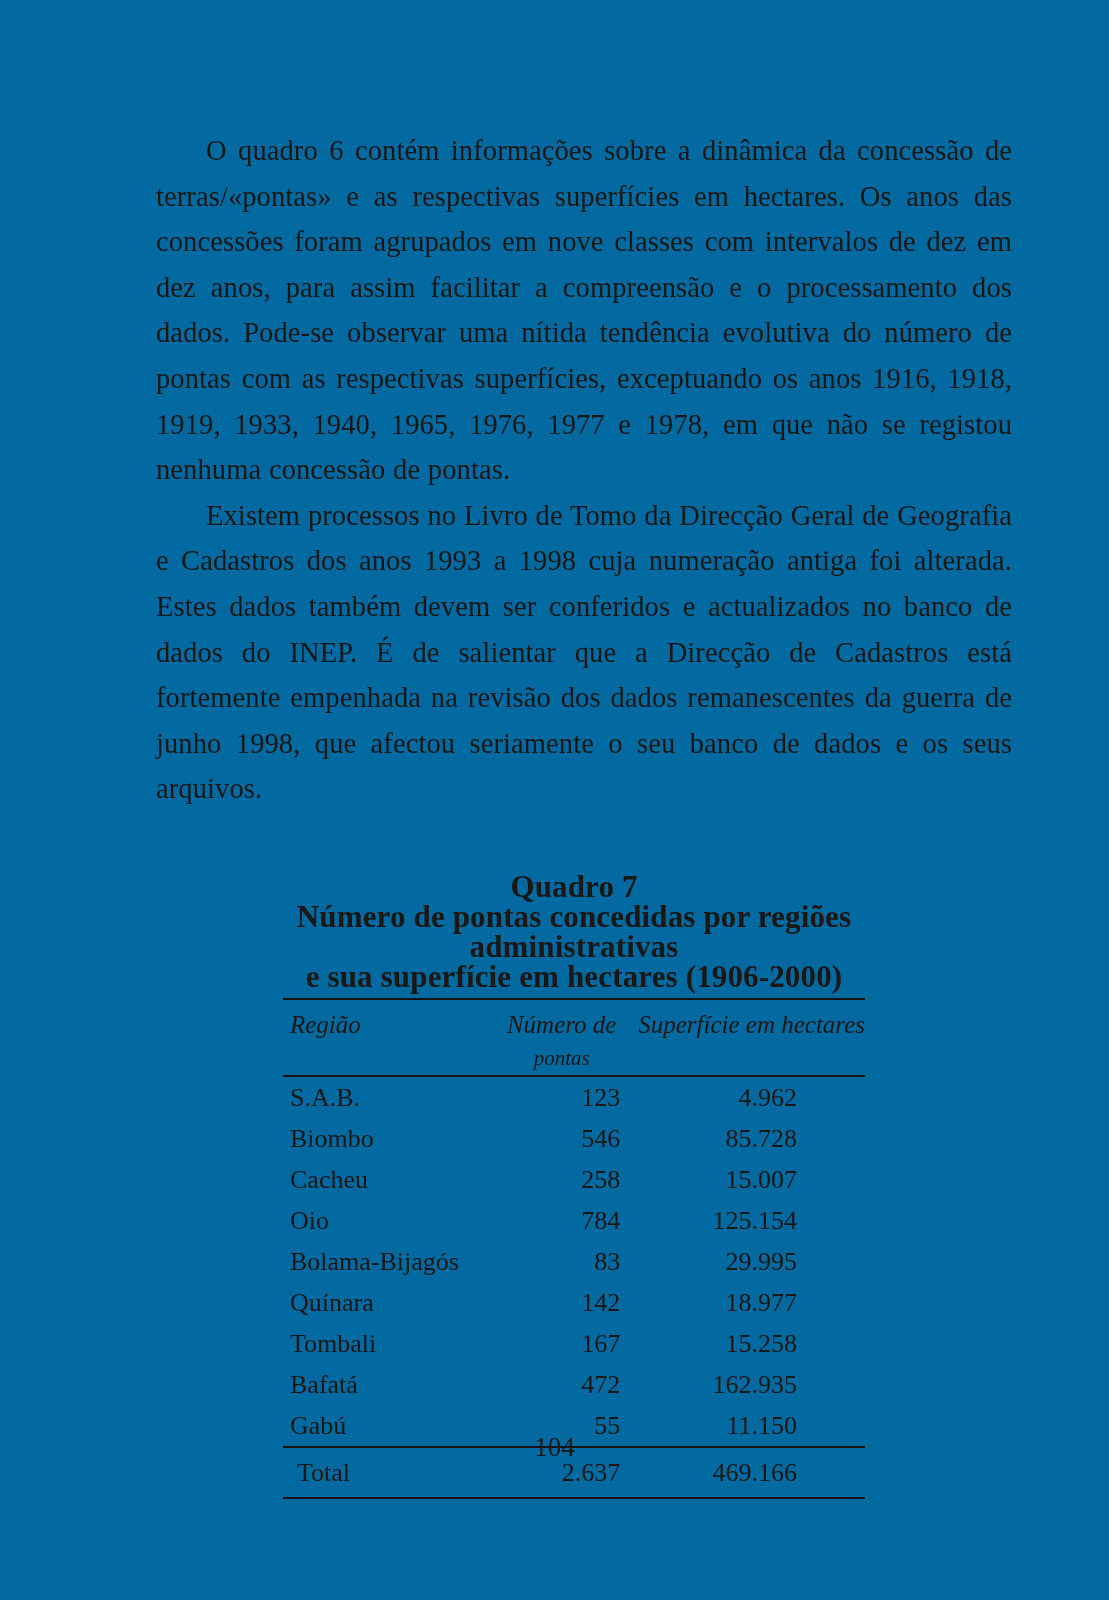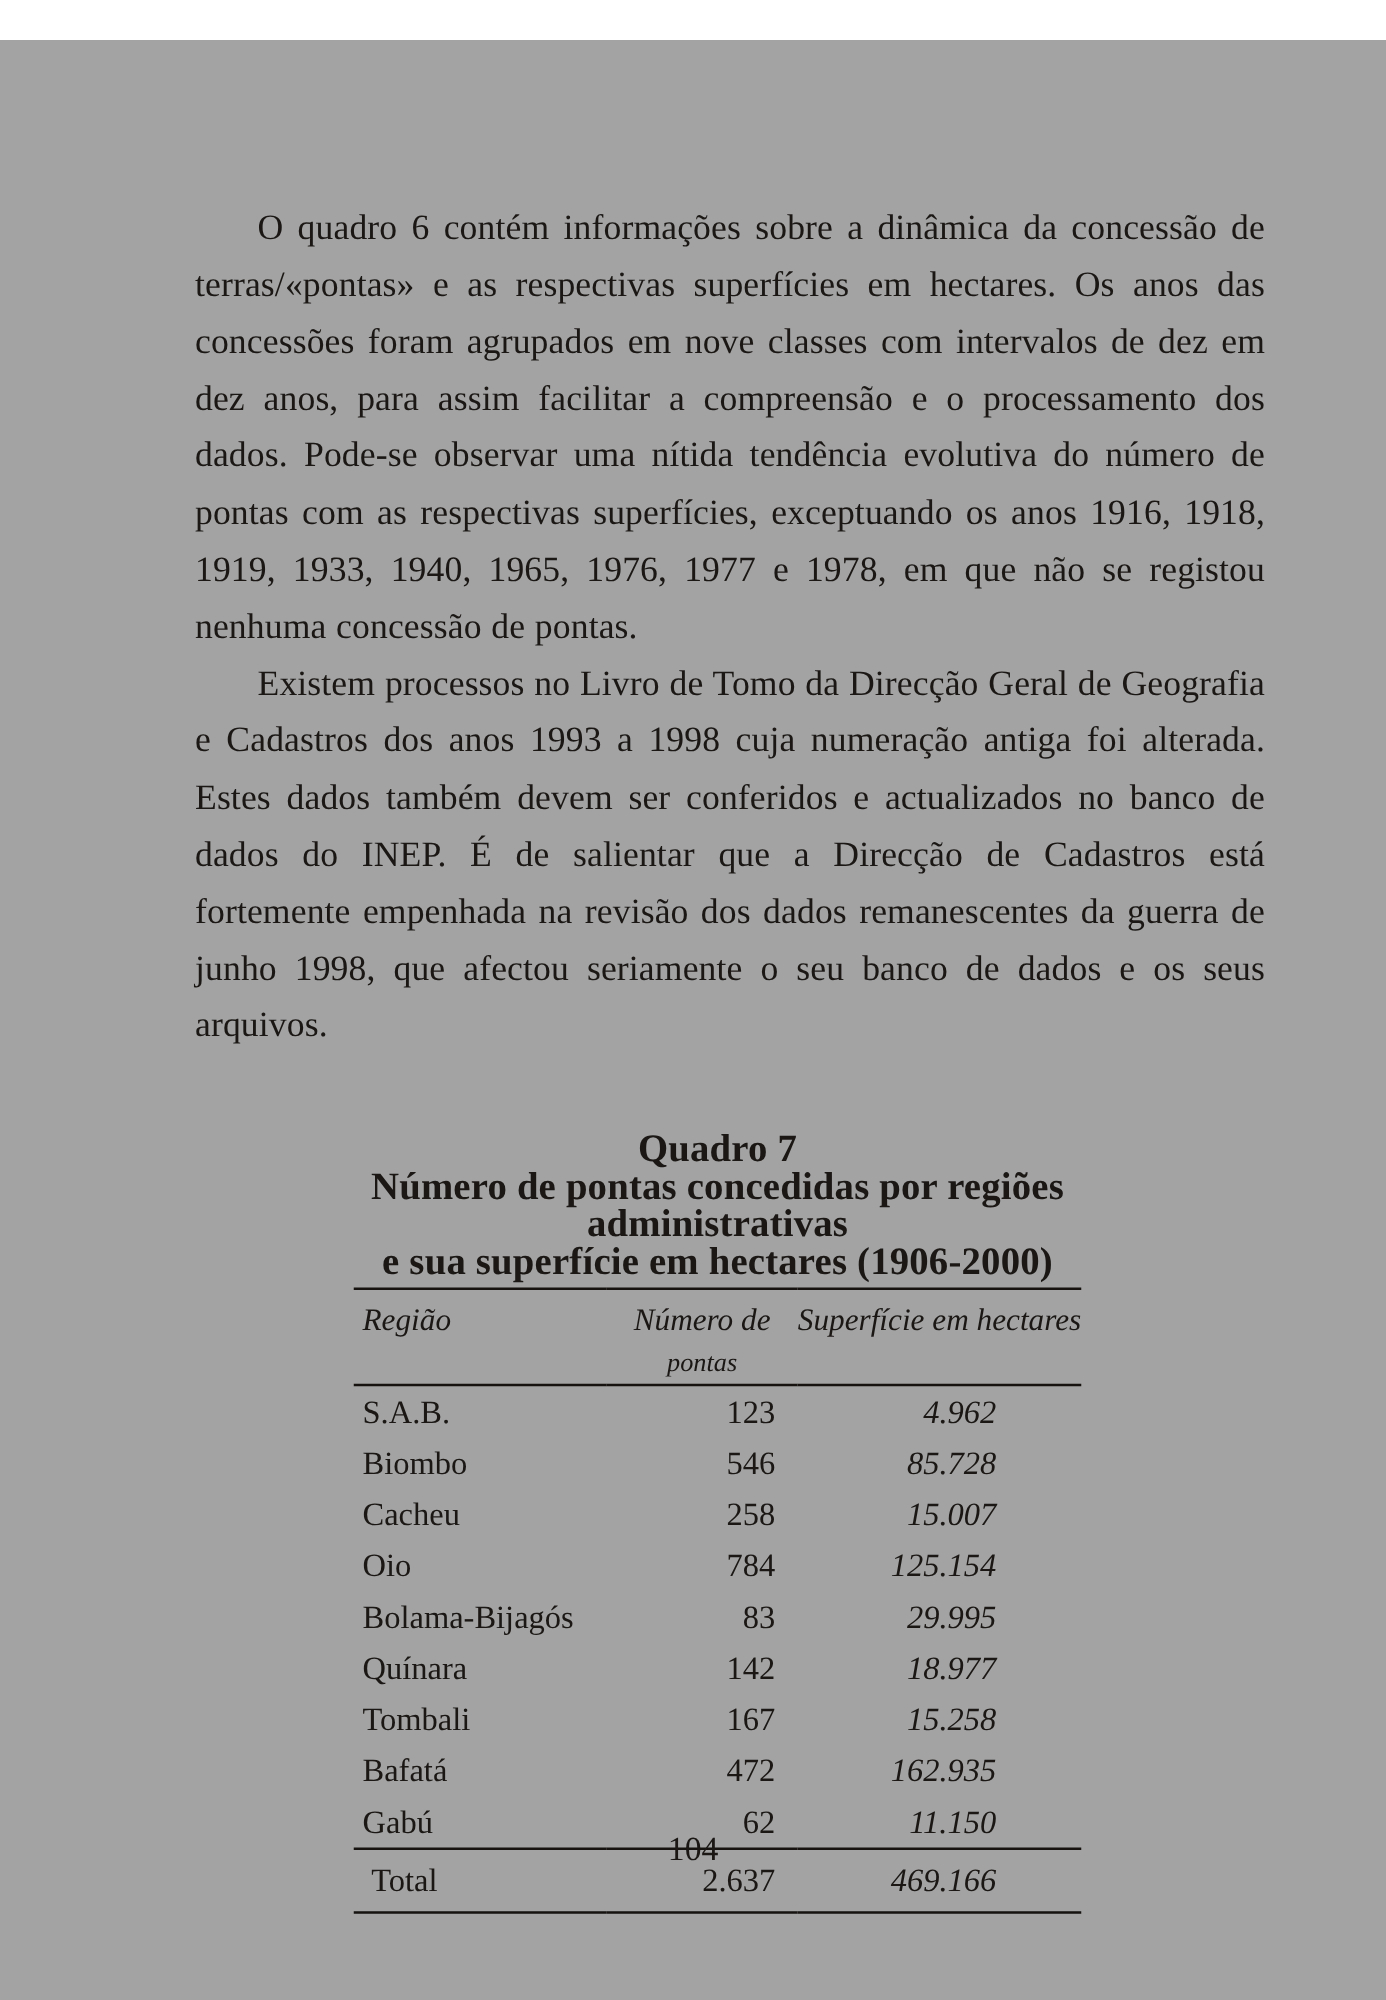--- a/index.html
+++ b/index.html
@@ -13,22 +13,21 @@
     position: relative;
     font-family: "Liberation Serif", "DejaVu Serif", serif;
     color: #1a1715;
     overflow: hidden;
   }
 
   
   .page {
     position: absolute;
     inset: 0;
-    background: #a3a3a3;
-    margin-top: 32px;
+    background: #0369a1;
   }
 
   .content {
     position: absolute;
     left: 156px;
     top: 128px;
     width: 856px;
   }
 
   p.body-par {
@@ -121,21 +120,21 @@
   }
   .hdr-numero-wrap { display: inline-block; text-align: center; }
 
   td.cell {
     font-size: 26px;
     line-height: 35px;
     padding: 3px 0;
   }
   td.c-region { text-align: left;  padding-left: 7px; }
   td.c-num    { text-align: right; padding-right: 18px; }
-  td.c-sup    { text-align: right; padding-right: 68px; font-style: italic; }
+  td.c-sup    { text-align: right; padding-right: 68px; }
 
   tr.total-row td.cell { padding-top: 7px; padding-bottom: 7px; }
   tr.total-row td.c-region { padding-left: 14px; }
 
   .folio {
     position: absolute;
     top: 1432px;
     left: 0;
     width: 1109px;
     text-align: center;
@@ -216,21 +215,21 @@
           <td class="cell c-num">167</td>
           <td class="cell c-sup">15.258</td>
         </tr>
         <tr class="data-row">
           <td class="cell c-region">Bafatá</td>
           <td class="cell c-num">472</td>
           <td class="cell c-sup">162.935</td>
         </tr>
         <tr class="data-row">
           <td class="cell c-region">Gabú</td>
-          <td class="cell c-num">62</td>
+          <td class="cell c-num">55</td>
           <td class="cell c-sup">11.150</td>
         </tr>
 
         <tr class="rule-total">
           <td colspan="3"></td>
         </tr>
 
         <tr class="total-row">
           <td class="cell c-region">Total</td>
           <td class="cell c-num">2.637</td>

